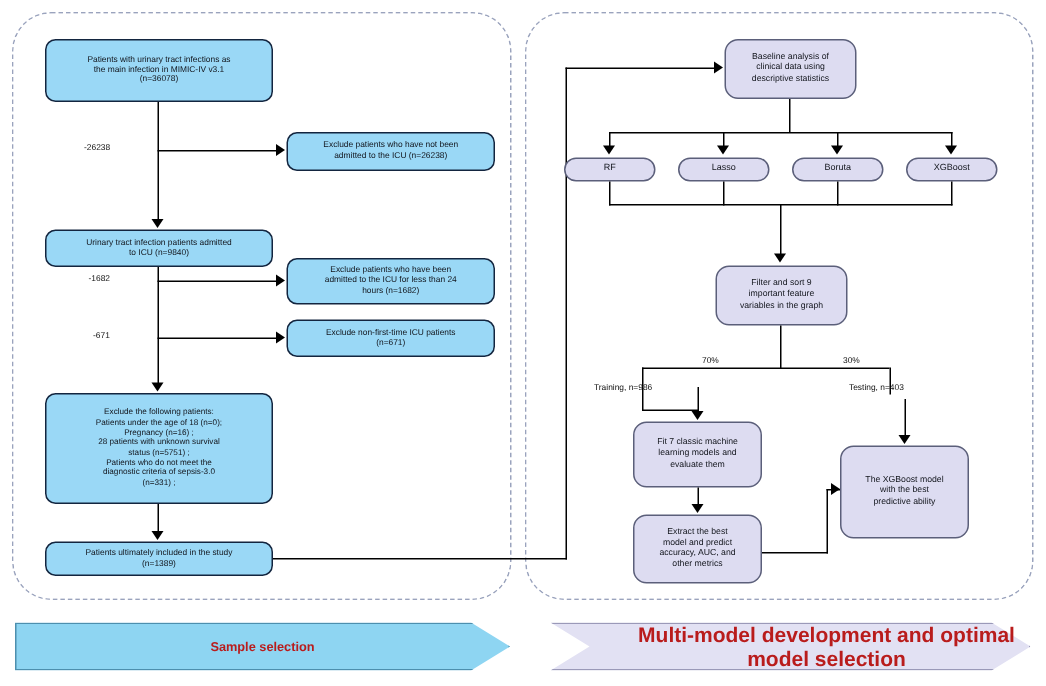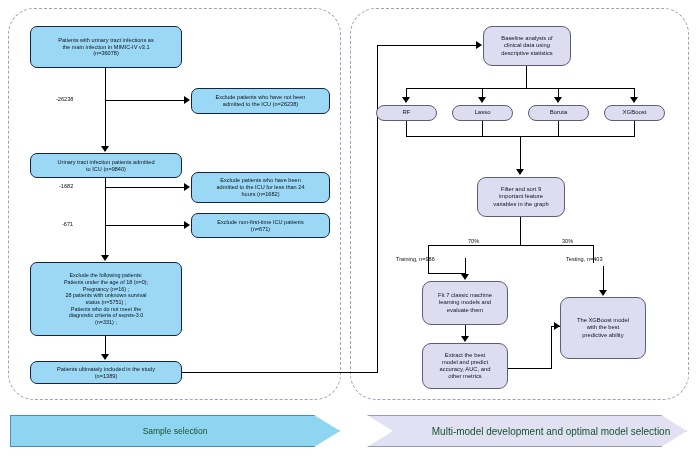--- a/index.html
+++ b/index.html
@@ -76,21 +76,22 @@
   }
 
   
   .banner{
     position:absolute;
     display:flex;
     align-items:center;
     justify-content:center;
     text-align:center;
     box-sizing:border-box;
-    color:#14532d;
+    color:#b91c1c;
+    font-weight:bold;
   }
   .banner .chev{
     position:absolute;
     inset:0;
     clip-path:polygon(0 0, calc(100% - 26px) 0, 100% 50%, calc(100% - 26px) 100%, 0 100%);
   }
   .banner.notch .chev{
     clip-path:polygon(0 0, calc(100% - 26px) 0, 100% 50%, calc(100% - 26px) 100%, 0 100%, 26px 50%);
   }
   .banner .lbl{ position:relative; z-index:2; }
@@ -229,16 +230,16 @@
   <div class="ln hl" style="left:551px;top:326px;width:9px;"></div>
   <div class="arrow arrow-right" style="left:554px;top:322px;"></div>
 
   <div class="banner" id="banner-left" style="left:10px;top:415px;width:330px;height:32px;">
     <div class="chev"></div>
     <div class="lbl" style="font-size:8.5px;">Sample selection</div>
   </div>
 
   <div class="banner notch" id="banner-right" style="left:367px;top:415px;width:320px;height:32px;">
     <div class="chev"></div>
-    <div class="lbl" style="font-size:10px;padding-left:48px;">Multi-model development and optimal model selection</div>
+    <div class="lbl" style="font-size:14px;padding-left:48px;">Multi-model development and optimal model selection</div>
   </div>
 
 </div>
 
 </body></html>

